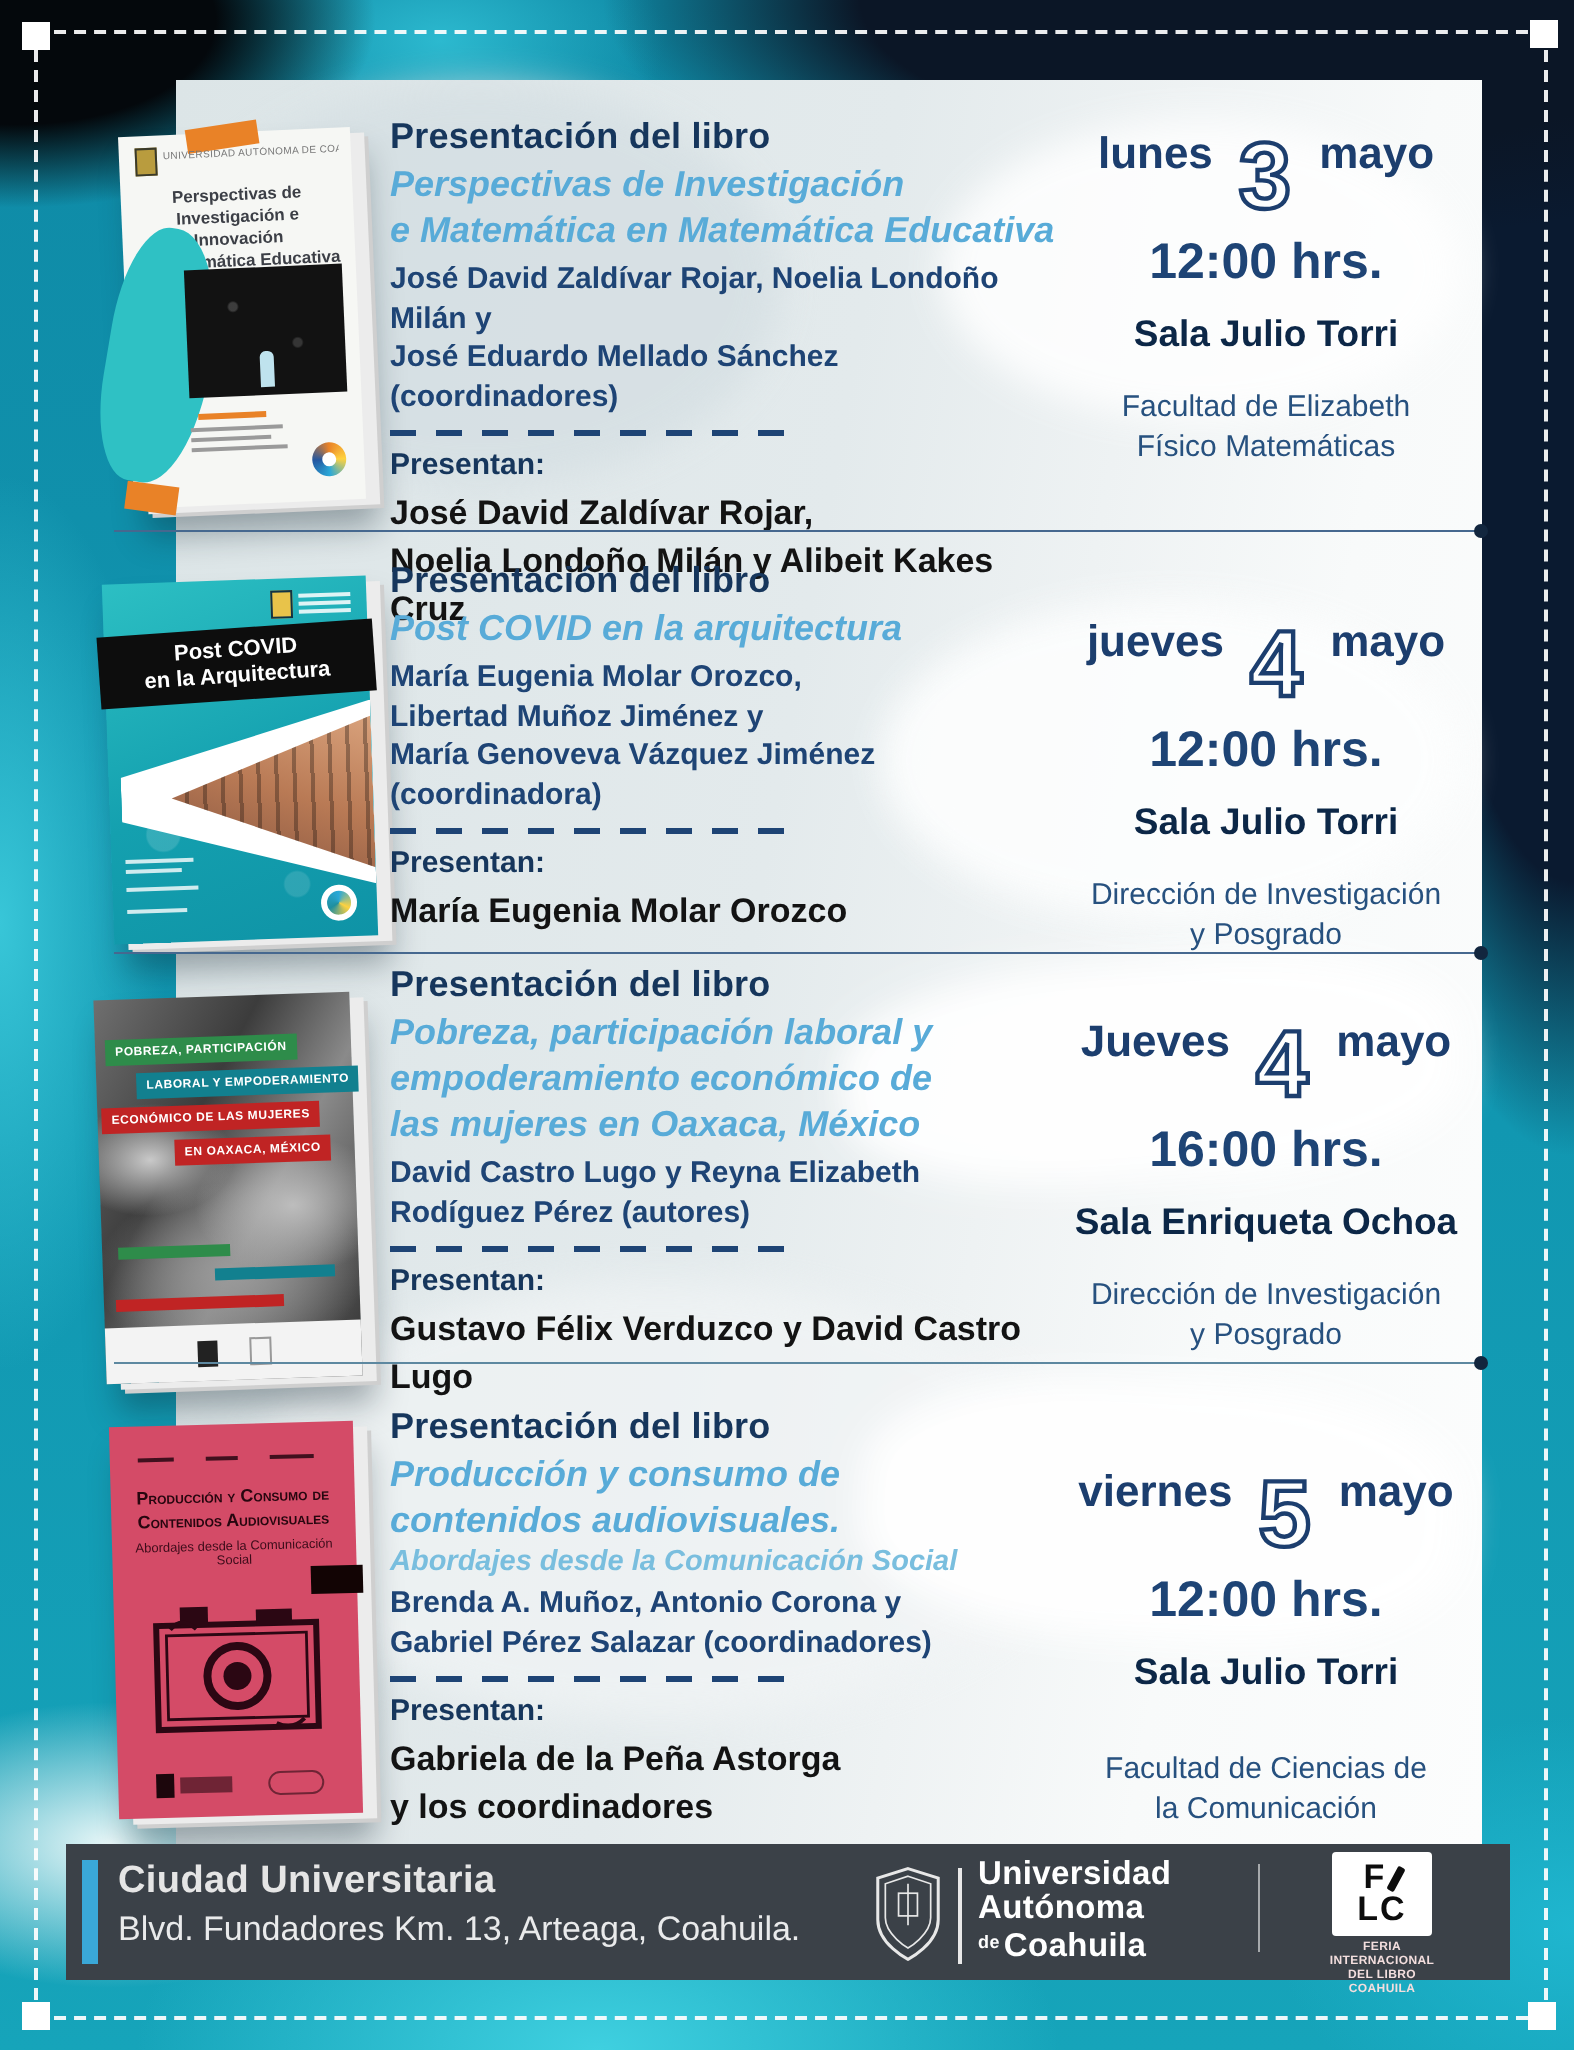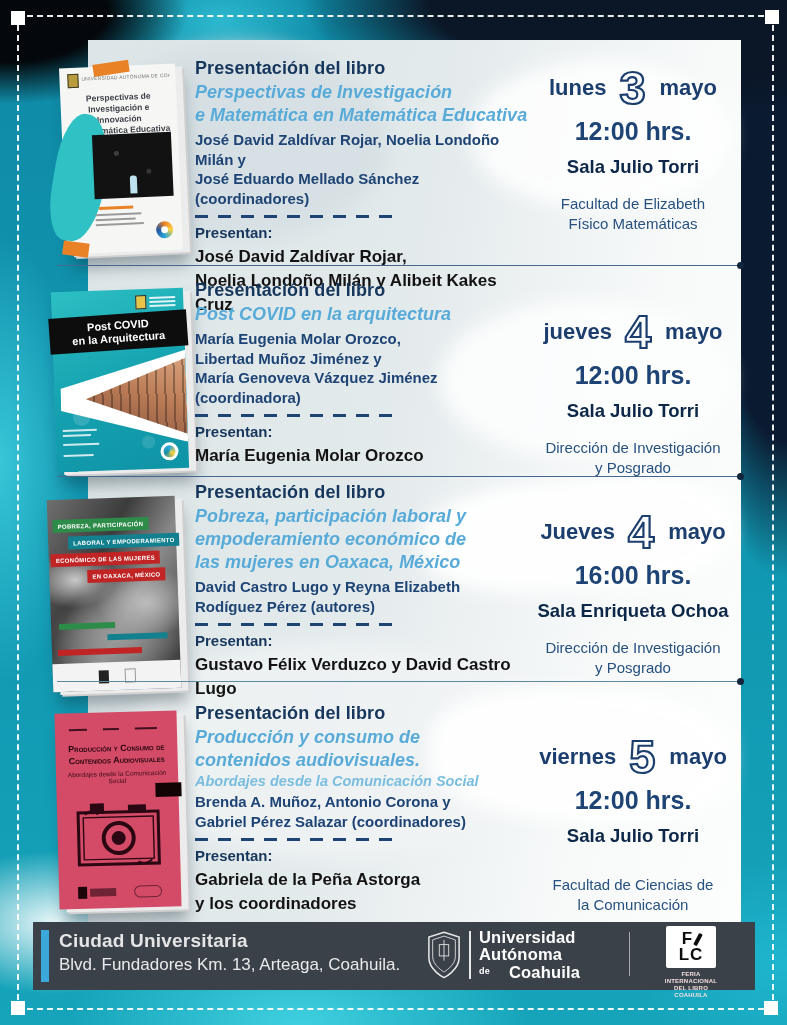--- a/index.html
+++ b/index.html
@@ -41,21 +41,21 @@
   .btitle{font-size:18px;line-height:23px;font-weight:bold;font-style:italic;color:#58abd8;white-space:pre-line;margin-top:2px}
   .bsub{font-size:14.5px;font-weight:bold;font-style:italic;color:#79bede;margin-top:1px}
   .authors{font-size:15px;line-height:19.5px;font-weight:bold;color:#1e4475;white-space:pre-line;margin-top:3px}
   .dash-sep{width:206px;height:3px;margin:7px 0 6px;
     background:repeating-linear-gradient(90deg,#1e4475 0 13px, rgba(0,0,0,0) 13px 23px);}
   .presentan{font-size:15px;font-weight:bold;color:#16365c;margin-bottom:4px}
   .presenters{font-size:17px;line-height:24px;font-weight:bold;color:#131313;white-space:pre-line}
   
   .schedule{position:absolute;left:524px;width:218px;text-align:center;}
   .e1 .schedule{top:6px}.e2 .schedule{top:28px}.e3 .schedule{top:26px}.e4 .schedule{top:30px}
-  .dayline{display:flex;justify-content:center;align-items:center;gap:13px;}
+  .dayline{display:flex;justify-content:center;gap:13px;}
   .day,.month{font-size:22px;font-weight:bold;color:#1c3e6e}
   .num{font-size:47px;line-height:47px;font-weight:800;color:#fdfefe;
     -webkit-text-stroke:2.2px #1c3e6e;letter-spacing:1px;}
   .time{font-size:25px;font-weight:bold;color:#1e4475;margin-top:6px}
   .venue{font-size:18.5px;font-weight:bold;color:#0c2747;margin-top:10px}
   .org{font-size:15px;line-height:20px;color:#27517f;white-space:pre-line;margin-top:16px}
   .e4 .org{margin-top:28px}
   
   .divider{position:absolute;left:57px;width:684px;height:1px;background:#46688f;}
   .divider::after{content:"";position:absolute;right:-3px;top:-3px;width:7px;height:7px;border-radius:50%;background:#12263e;}
@@ -136,24 +136,24 @@
   .b4-logos{position:absolute;left:0;right:0;bottom:10px;display:flex;justify-content:center;gap:18px;align-items:center;}
   .b4-lg1{width:9px;height:12px;background:#1c060c;}
   .b4-lg1b{width:26px;height:8px;background:rgba(28,6,12,.55);}
   .b4-lg2{width:26px;height:10px;border:1.5px solid rgba(28,6,12,.55);border-radius:6px;}
 
   
   .footer{position:absolute;left:33px;top:922px;width:722px;height:68px;background:#3b4148;}
   .f-accent{position:absolute;left:8px;top:8px;width:8px;height:52px;background:#3aa8d8;}
   .f-venue{position:absolute;left:26px;top:8px;font-size:19px;font-weight:bold;color:#e5e5e5;letter-spacing:.2px}
   .f-addr{position:absolute;left:26px;top:33px;font-size:17px;color:#e9eaeb;}
-  .f-uadec{position:absolute;left:394px;top:7px;display:flex;align-items:center;gap:8px;}
+  .f-uadec{position:absolute;left:404px;top:7px;display:flex;align-items:flex-end;gap:8px;}
   .f-rule{width:2px;height:48px;background:#e8e8e8;}
   .f-word{color:#fff;font-weight:bold;font-size:16.5px;line-height:17px;letter-spacing:.2px}
-  .f-word .de{font-size:9px;font-weight:bold;vertical-align:4px;margin-right:19px}
+  .f-word .de{font-size:9px;font-weight:bold;vertical-align:4px;margin-right:2px}
   .f-sep{position:absolute;left:596px;top:10px;width:1px;height:44px;background:rgba(255,255,255,.55);}
   .f-filc{position:absolute;left:630px;top:4px;width:56px;text-align:center;}
   .filc-box{width:50px;height:42px;margin:0 auto;background:#fff;border-radius:2px;
     display:flex;flex-direction:column;align-items:center;justify-content:center;line-height:16px;}
   .filc-box .r1,.filc-box .r2{font-size:17px;font-weight:800;color:#0d0d0d;letter-spacing:1px;display:flex;align-items:center;gap:3px}
   .filc-slash{display:inline-block;width:4px;height:13px;background:#0d0d0d;transform:rotate(28deg);border-radius:1px;}
   .filc-tag{margin-top:3px;font-size:6px;line-height:7px;color:#f3dede;font-weight:bold;letter-spacing:.2px}
 </style>
 </head>
 <body>

